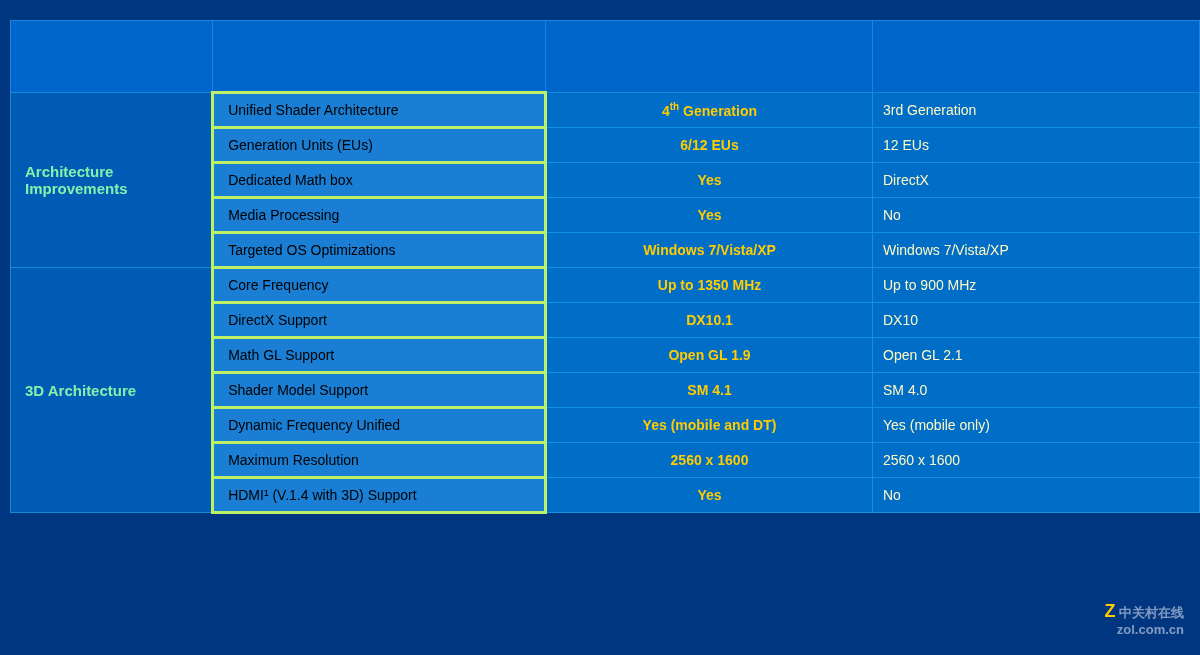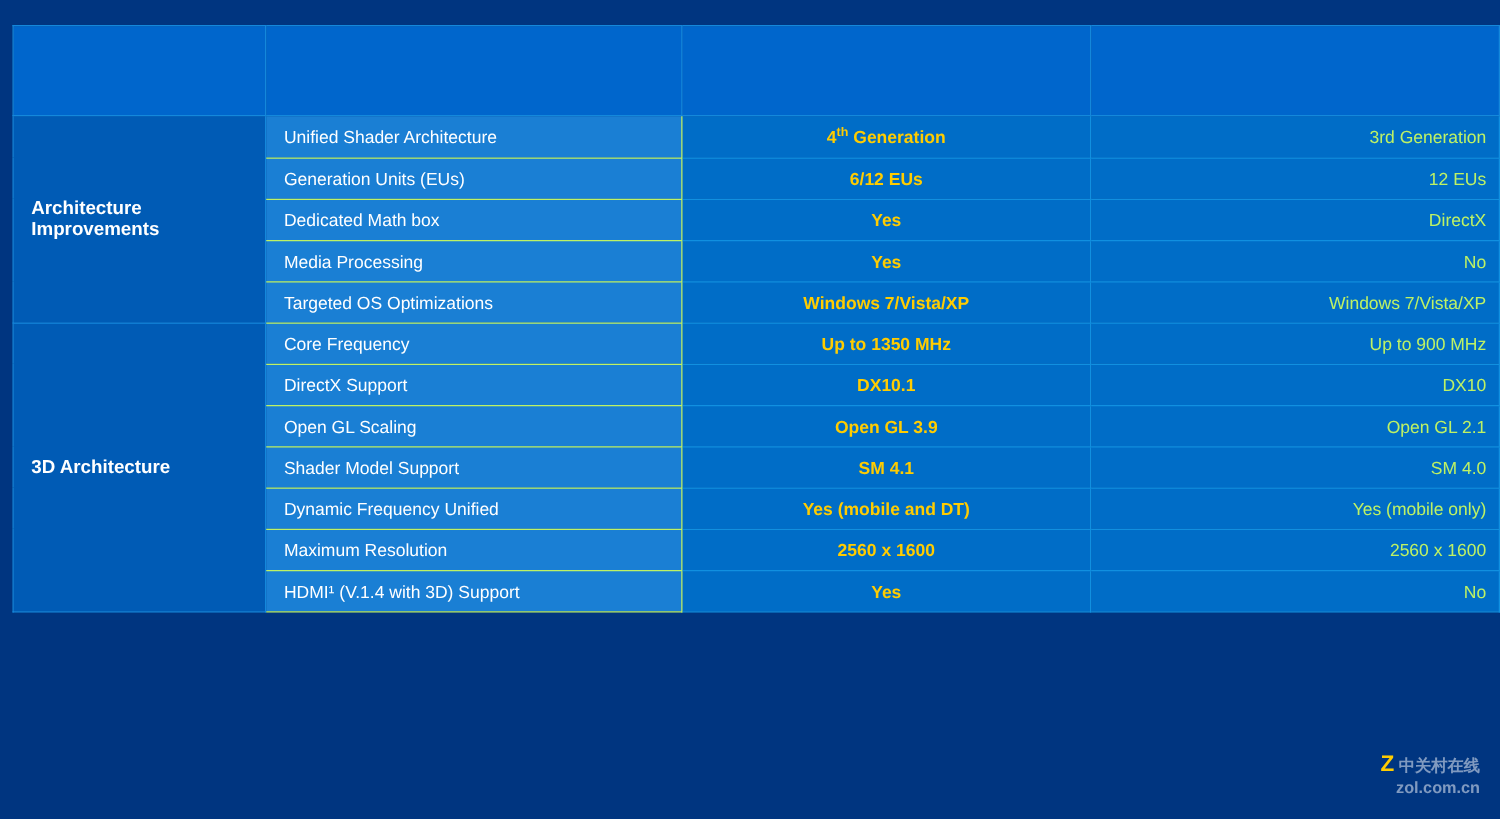--- a/index.html
+++ b/index.html
@@ -33,54 +33,54 @@
     }
     .header-row th.left-align {
       text-align: left;
     }
     .header-row th sup {
       font-size: 10px;
     }
     
     .cat-cell {
       background: #005bb5;
-      color: #ffffff;
+      color: #86efac;
       font-weight: bold;
       font-size: 15px;
       padding: 10px 14px;
       vertical-align: middle;
       border: 1px solid #1488db;
     }
     
     .feature-cell {
       background: #1a7fd4;
-      color: #ffffff;
+      color: #000000;
       font-size: 14px;
       padding: 8px 14px;
       vertical-align: middle;
-      border: 1px solid #bef264;
+      border: 3px solid #bef264;
     }
     
     .val-new {
       background: #006dc7;
       color: #ffcc00;
       font-size: 14px;
       font-weight: bold;
       padding: 8px 10px;
       text-align: center;
       vertical-align: middle;
       border: 1px solid #1190e0;
     }
     
     .val-old {
       background: #006dc7;
-      color: #bef264;
+      color: #fef9c3;
       font-size: 14px;
       padding: 8px 10px;
-      text-align: right;
+      text-align: left;
       vertical-align: middle;
       border: 1px solid #1190e0;
     }
     sup { font-size: 10px; }
     .watermark {
       position: absolute;
       bottom: 18px;
       right: 16px;
       color: rgba(255,255,255,0.5);
       font-size: 13px;
@@ -147,22 +147,22 @@
           <td class="feature-cell">Core Frequency</td>
           <td class="val-new">Up to 1350 MHz</td>
           <td class="val-old">Up to 900 MHz</td>
         </tr>
         <tr>
           <td class="feature-cell">DirectX Support</td>
           <td class="val-new">DX10.1</td>
           <td class="val-old">DX10</td>
         </tr>
         <tr>
-          <td class="feature-cell">Open GL Scaling</td>
-          <td class="val-new">Open GL 3.9</td>
+          <td class="feature-cell">Math GL Support</td>
+          <td class="val-new">Open GL 1.9</td>
           <td class="val-old">Open GL 2.1</td>
         </tr>
         <tr>
           <td class="feature-cell">Shader Model Support</td>
           <td class="val-new">SM 4.1</td>
           <td class="val-old">SM 4.0</td>
         </tr>
         <tr>
           <td class="feature-cell">Dynamic Frequency Unified</td>
           <td class="val-new">Yes (mobile and DT)</td>

